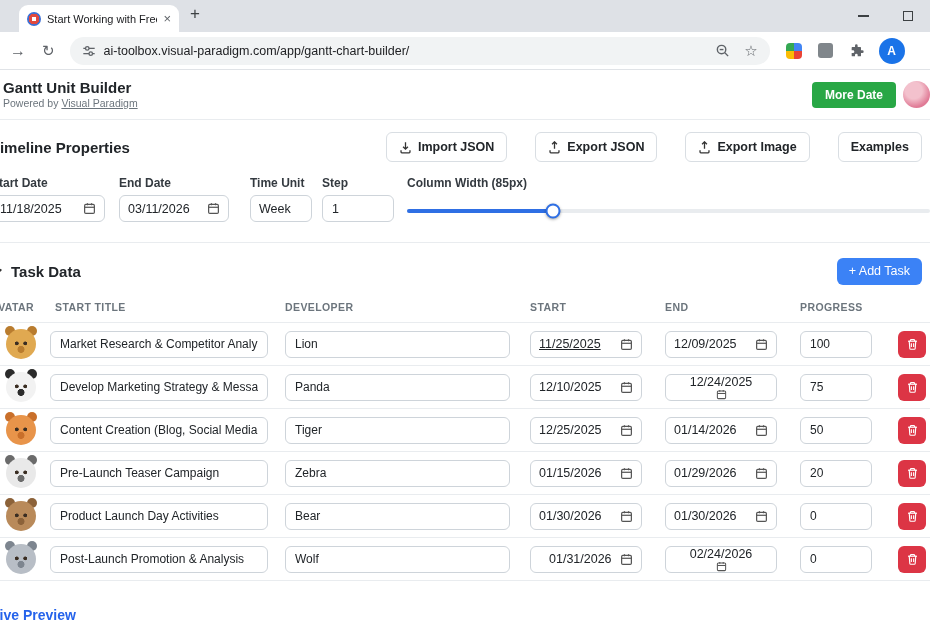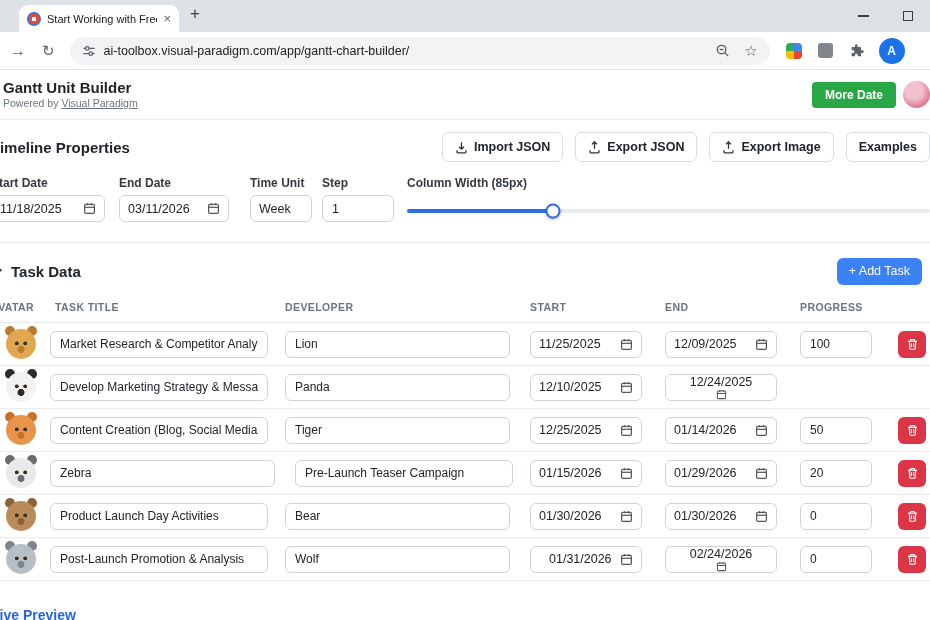--- a/index.html
+++ b/index.html
@@ -43,21 +43,21 @@
   .app-sub { font-size:10.5px; color:#6c757d; line-height:13px; }
   .app-sub a { color:#6c757d; text-decoration:underline; }
   .hd-spacer { flex:1; }
   .more-apps { background:#28a745; color:#fff; border:none; border-radius:4px; font-size:12px;
     font-weight:bold; padding:6px 13px; font-family:inherit; }
   .partial-avatar { width:27px; height:27px; border-radius:50%; margin-left:7px; flex:none;
     background: radial-gradient(circle at 40% 35%, #f3c1cd 0 35%, #e07b96 70%); }
 
   .tl-head { display:flex; align-items:center; margin-top:12px; height:30px; }
   .sec-title { font-size:15px; font-weight:bold; color:#212529; }
-  .tl-btns { margin-left:auto; display:flex; gap:12px; }
+  .tl-btns { margin-left:auto; display:flex; gap:28px; margin-right:8px; }
   .btn-light { display:flex; align-items:center; gap:6px; height:30px; padding:0 12px;
     background:#fff; border:1px solid #d9dee3; border-radius:6px; font-size:12.5px; font-weight:bold;
     color:#212529; font-family:inherit; }
 
   .form-row { display:flex; margin-top:14px; }
   .field { display:flex; flex-direction:column; }
   .field label { font-size:12px; font-weight:bold; color:#343a40; line-height:14px; }
   .ctrl { margin-top:5px; height:27px; border:1px solid #ced4da; border-radius:6px; background:#fff;
     display:flex; align-items:center; padding:0 8px; font-size:12.5px; color:#212529; }
   .datefield { justify-content:space-between; }
@@ -249,40 +249,40 @@
       <svg width="13" height="13" viewBox="0 0 12 12" fill="none" stroke="#333" stroke-width="1.8">
           <path d="M2.5 4L6 7.5 9.5 4"></path>
         </svg>
     </span>
     <span class="sec-title">Task Data</span>
     <button class="add-task">+ Add Task</button>
   </div>
 
   <div class="thead">
     <span class="th c-avatar">AVATAR</span>
-    <span class="th c-title">TASK TITLE</span>
+    <span class="th c-title">START TITLE</span>
     <span class="th c-dev">DEVELOPER</span>
     <span class="th c-start">START</span>
     <span class="th c-end">END</span>
     <span class="th c-prog">PROGRESS</span>
   </div>
 
   <div>
     <div class="task-row">
       <span class="cell c-avatar">
           <span class="avatar" style="--face: #e0a951; --ear: #b97c2e;"></span>
         </span>
       <span class="cell c-title">
           <input class="txt-input in-title" value="Market Research &amp; Competitor Analysis" style="">
         </span>
       <span class="cell c-dev">
           <input class="txt-input in-dev" value="Lion" style="">
         </span>
       <span class="cell c-start">
-        <span class="ctrl datefield row-date" style="margin-top:0;">
+        <span class="ctrl datefield row-date" style="margin-top:0;text-decoration:underline;">
           <span>11/25/2025</span>
           <svg width="13" height="13" viewBox="0 0 16 16" fill="none" stroke="#555" stroke-width="1.5">
               <rect x="2" y="3" width="12" height="11" rx="1.5"></rect>
               <line x1="2" y1="6.5" x2="14" y2="6.5"></line>
               <line x1="5.5" y1="1.5" x2="5.5" y2="4"></line>
               <line x1="10.5" y1="1.5" x2="10.5" y2="4"></line>
             </svg>
         </span>
       </span>
       <span class="cell c-end">
@@ -335,20 +335,32 @@
         <span class="ctrl datefield row-date" style="margin-top:0;flex-direction:column;">
           <span>12/24/2025</span>
           <svg width="13" height="13" viewBox="0 0 16 16" fill="none" stroke="#555" stroke-width="1.5">
               <rect x="2" y="3" width="12" height="11" rx="1.5"></rect>
               <line x1="2" y1="6.5" x2="14" y2="6.5"></line>
               <line x1="5.5" y1="1.5" x2="5.5" y2="4"></line>
               <line x1="10.5" y1="1.5" x2="10.5" y2="4"></line>
             </svg>
         </span>
       </span>
+      <span class="cell c-prog">
+        <input class="txt-input in-prog" value="75" style="">
+        <button class="del-btn">
+          <svg width="13" height="13" viewBox="0 0 16 16" fill="none" stroke="#fff" stroke-width="1.4">
+              <path d="M2.5 4h11"></path>
+              <path d="M5.5 4V2.8a1 1 0 0 1 1-1h3a1 1 0 0 1 1 1V4"></path>
+              <path d="M4 4l.7 9a1 1 0 0 0 1 .9h4.6a1 1 0 0 0 1-.9L12 4z" fill="#dc3545"></path>
+              <line x1="6.6" y1="6.5" x2="6.6" y2="11"></line>
+              <line x1="9.4" y1="6.5" x2="9.4" y2="11"></line>
+            </svg>
+        </button>
+      </span>
     </div>
 
     <div class="task-row">
       <span class="cell c-avatar">
           <span class="avatar" style="--face: #e8944a; --ear: #c96f2a;"></span>
         </span>
       <span class="cell c-title">
           <input class="txt-input in-title" value="Content Creation (Blog, Social Media, Vide" style="">
         </span>
       <span class="cell c-dev">
@@ -387,25 +399,25 @@
               <line x1="9.4" y1="6.5" x2="9.4" y2="11"></line>
             </svg>
         </button>
       </span>
     </div>
 
     <div class="task-row">
       <span class="cell c-avatar">
           <span class="avatar" style="--face: #e9e9e9; --ear: #6b6b6b;"></span>
         </span>
+      <span class="cell c-title">
+          <input class="txt-input in-title" value="Pre-Launch Teaser Campaign" style="">
+        </span>
       <span class="cell c-dev">
           <input class="txt-input in-dev" value="Zebra" style="">
-        </span>
-      <span class="cell c-title">
-          <input class="txt-input in-title" value="Pre-Launch Teaser Campaign" style="">
         </span>
       <span class="cell c-start">
         <span class="ctrl datefield row-date" style="margin-top:0;">
           <span>01/15/2026</span>
           <svg width="13" height="13" viewBox="0 0 16 16" fill="none" stroke="#555" stroke-width="1.5">
               <rect x="2" y="3" width="12" height="11" rx="1.5"></rect>
               <line x1="2" y1="6.5" x2="14" y2="6.5"></line>
               <line x1="5.5" y1="1.5" x2="5.5" y2="4"></line>
               <line x1="10.5" y1="1.5" x2="10.5" y2="4"></line>
             </svg>

